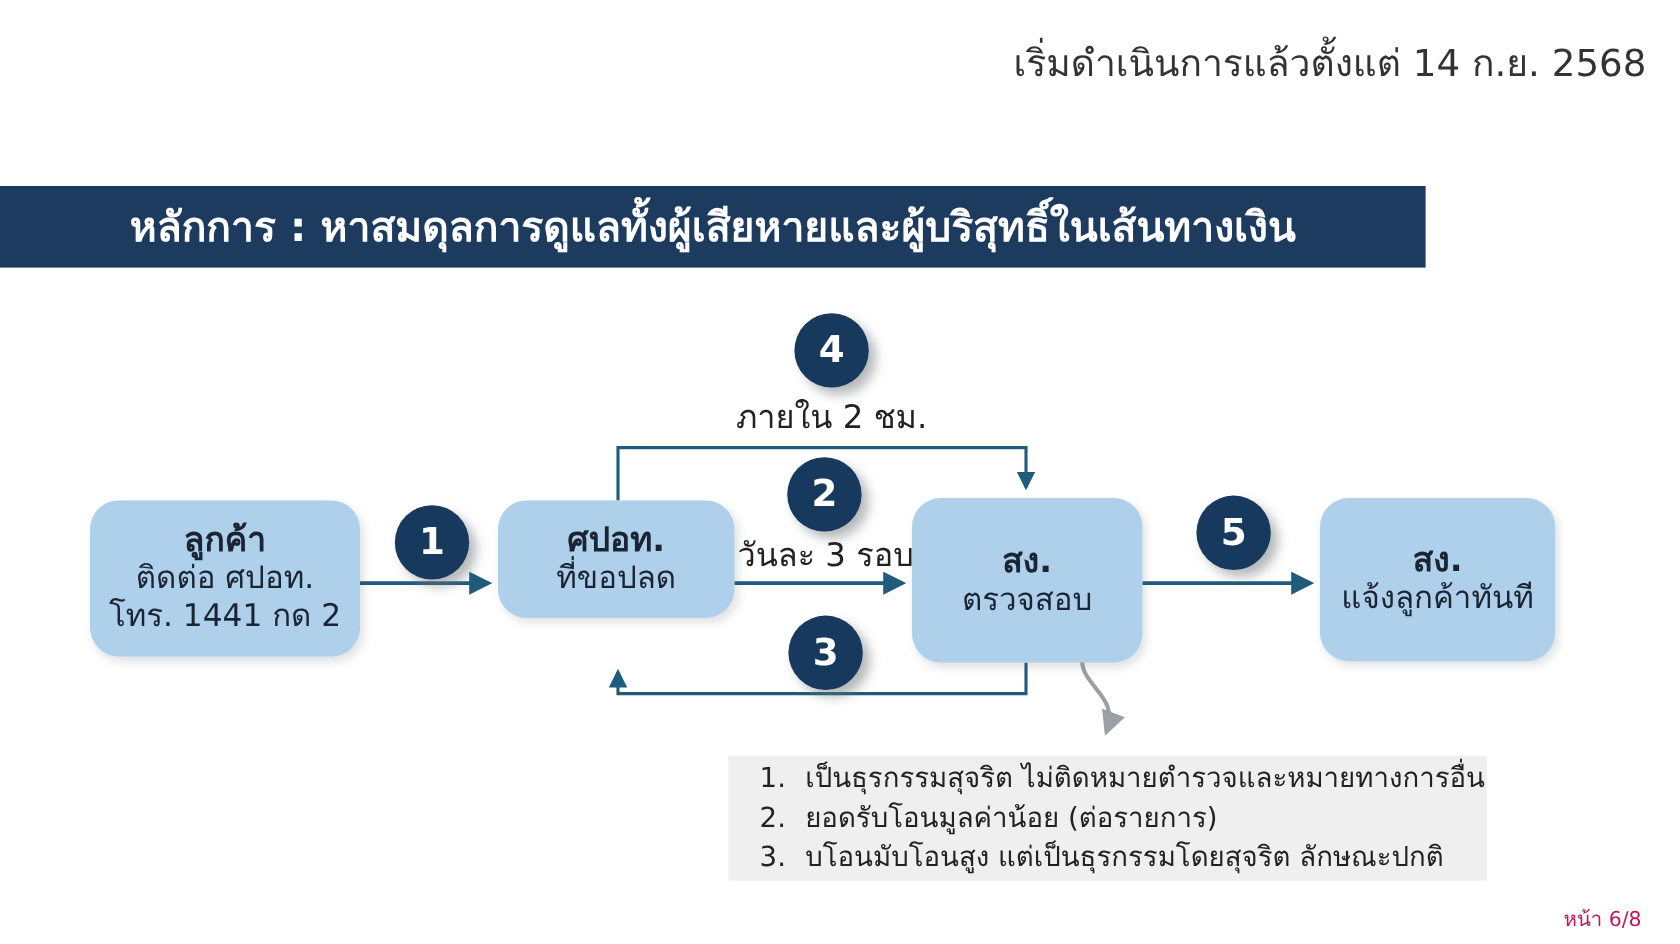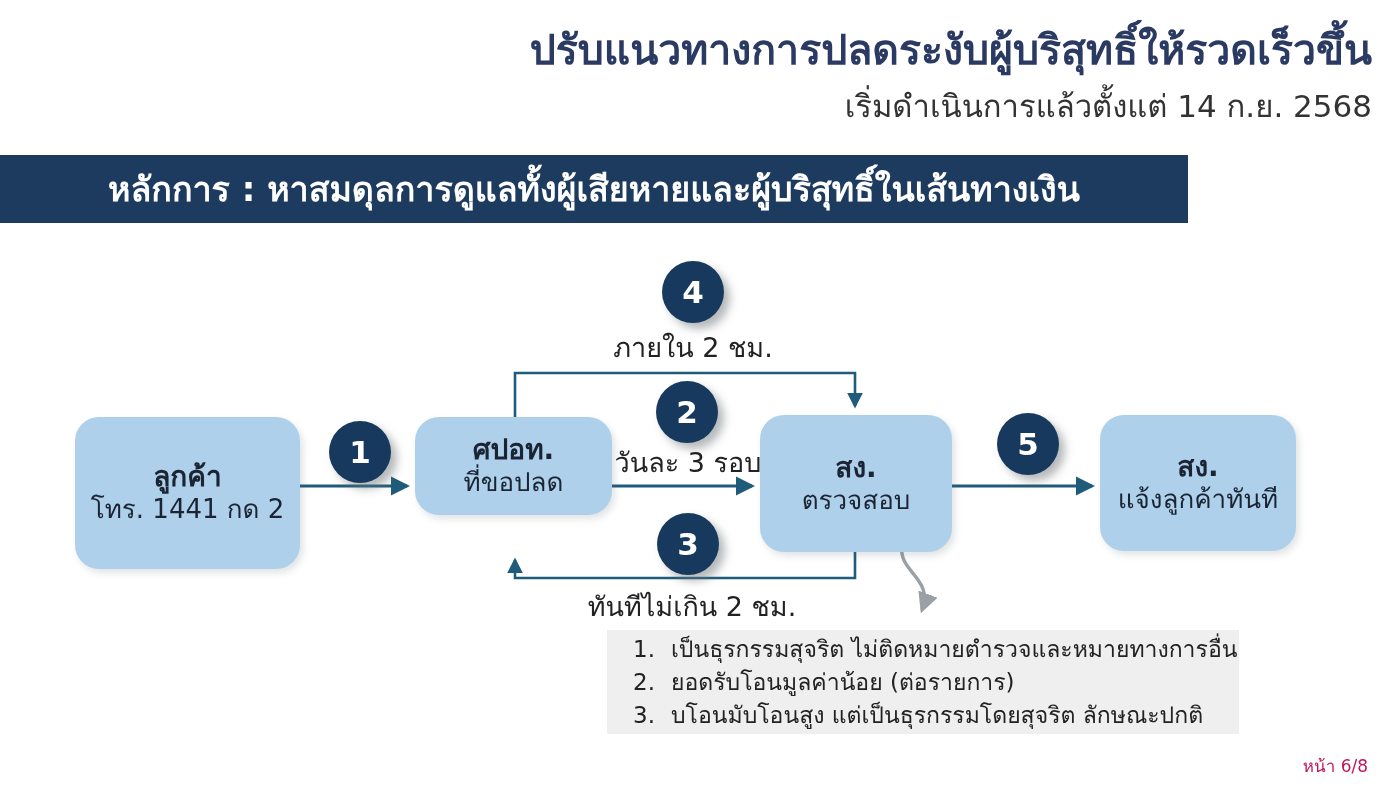--- a/index.html
+++ b/index.html
@@ -15,21 +15,21 @@
   .banner{position:absolute;top:155px;left:0;width:1188px;height:68px;background:#1d3a5f;
           display:flex;align-items:center;justify-content:center;}
   .banner-text{color:#ffffff;font-size:34px;font-weight:bold;white-space:nowrap;}
 
   
   .fbox{position:absolute;background:#aed0eb;border-radius:24px;
         display:flex;flex-direction:column;align-items:center;justify-content:center;
         color:#1b2433;text-align:center;box-shadow:3px 4px 7px rgba(90,100,110,.18);}
   .fbox .btitle{font-weight:bold;font-size:28px;line-height:1.22;}
   .fbox .bline{font-size:26px;line-height:1.22;}
-  .box-customer{left:75px;top:417px;width:225px;height:152px;}
+  .box-customer{left:75px;top:417px;width:225px;height:130px;}
   .box-aoc{left:415px;top:417px;width:197px;height:98px;}
   .box-check{left:760px;top:415px;width:192px;height:137px;}
   .box-notify{left:1100px;top:415px;width:196px;height:136px;}
 
   
   .circle{position:absolute;width:62px;height:62px;border-radius:50%;background:#17395e;
           display:flex;align-items:center;justify-content:center;color:#ffffff;
           font-size:31px;font-weight:bold;box-shadow:6px 6px 9px rgba(110,115,120,.5);}
   .c1{left:329px;top:421px;}
   .c2{left:656px;top:381px;}
@@ -56,21 +56,20 @@
   .note-text{flex:1;white-space:nowrap;}
 
   .page-num{position:absolute;right:32px;bottom:8px;font-size:17px;color:#be185d;}
 </style>
 </head>
 <body>
 
 <div class="slide">
 
   <div class="header">
-    <div class="title">ปรับแนวทางการปลดระงับผู้บริสุทธิ์ให้รวดเร็วขึ้น</div>
     <div class="subtitle">เริ่มดำเนินการแล้วตั้งแต่ 14 ก.ย. 2568</div>
   </div>
 
   <div class="banner">
     <div class="banner-text">หลักการ : หาสมดุลการดูแลทั้งผู้เสียหายและผู้บริสุทธิ์ในเส้นทางเงิน</div>
   </div>
 
   <svg class="arrows" viewBox="0 0 1400 787">
     <defs>
       <marker id="ab" markerWidth="6" markerHeight="6" refX="5" refY="3" orient="auto" markerUnits="strokeWidth">
@@ -83,20 +82,21 @@
     <path d="M300 486 L407 486" stroke="#1f5b7a" stroke-width="3.2" fill="none" marker-end="url(#ab)"></path>
     <path d="M612 486 L752 486" stroke="#1f5b7a" stroke-width="3.2" fill="none" marker-end="url(#ab)"></path>
     <path d="M952 486 L1092 486" stroke="#1f5b7a" stroke-width="3.2" fill="none" marker-end="url(#ab)"></path>
     <path d="M515 417 L515 373 L855 373 L855 406" stroke="#1f5b7a" stroke-width="2.6" fill="none" marker-end="url(#ab)"></path>
     <path d="M855 552 L855 578 L515 578 L515 560" stroke="#1f5b7a" stroke-width="2.6" fill="none" marker-end="url(#ab)"></path>
     <path d="M902 546 C898 572, 934 578, 922 610" stroke="#9aa0a3" stroke-width="3.4" fill="none" marker-end="url(#ag)"></path>
   </svg>
 
   <div class="fbox box-customer">
     <div class="btitle">ลูกค้า</div>
+    <div class="bline">ติดต่อ ศปอท.</div>
     <div class="bline">โทร. 1441 กด 2</div>
   </div>
 
   <div class="fbox box-aoc">
     <div class="btitle">ศปอท.</div>
     <div class="bline">ที่ขอปลด</div>
   </div>
 
   <div class="fbox box-check">
     <div class="btitle">สง.</div>
@@ -109,21 +109,20 @@
   </div>
 
   <div class="circle c1">1</div>
   <div class="circle c2">2</div>
   <div class="circle c3">3</div>
   <div class="circle c4">4</div>
   <div class="circle c5">5</div>
 
   <div class="step-label lab4">ภายใน 2 ชม.</div>
   <div class="step-label lab2">วันละ 3 รอบ</div>
-  <div class="step-label lab3">ทันทีไม่เกิน 2 ชม.</div>
 
   <div class="note">
     <div class="note-row">
       <span class="note-num">1.</span>
       <span class="note-text">เป็นธุรกรรมสุจริต ไม่ติดหมายตำรวจและหมายทางการอื่น</span>
     </div>
     <div class="note-row">
       <span class="note-num">2.</span>
       <span class="note-text">ยอดรับโอนมูลค่าน้อย (ต่อรายการ)</span>
     </div>

